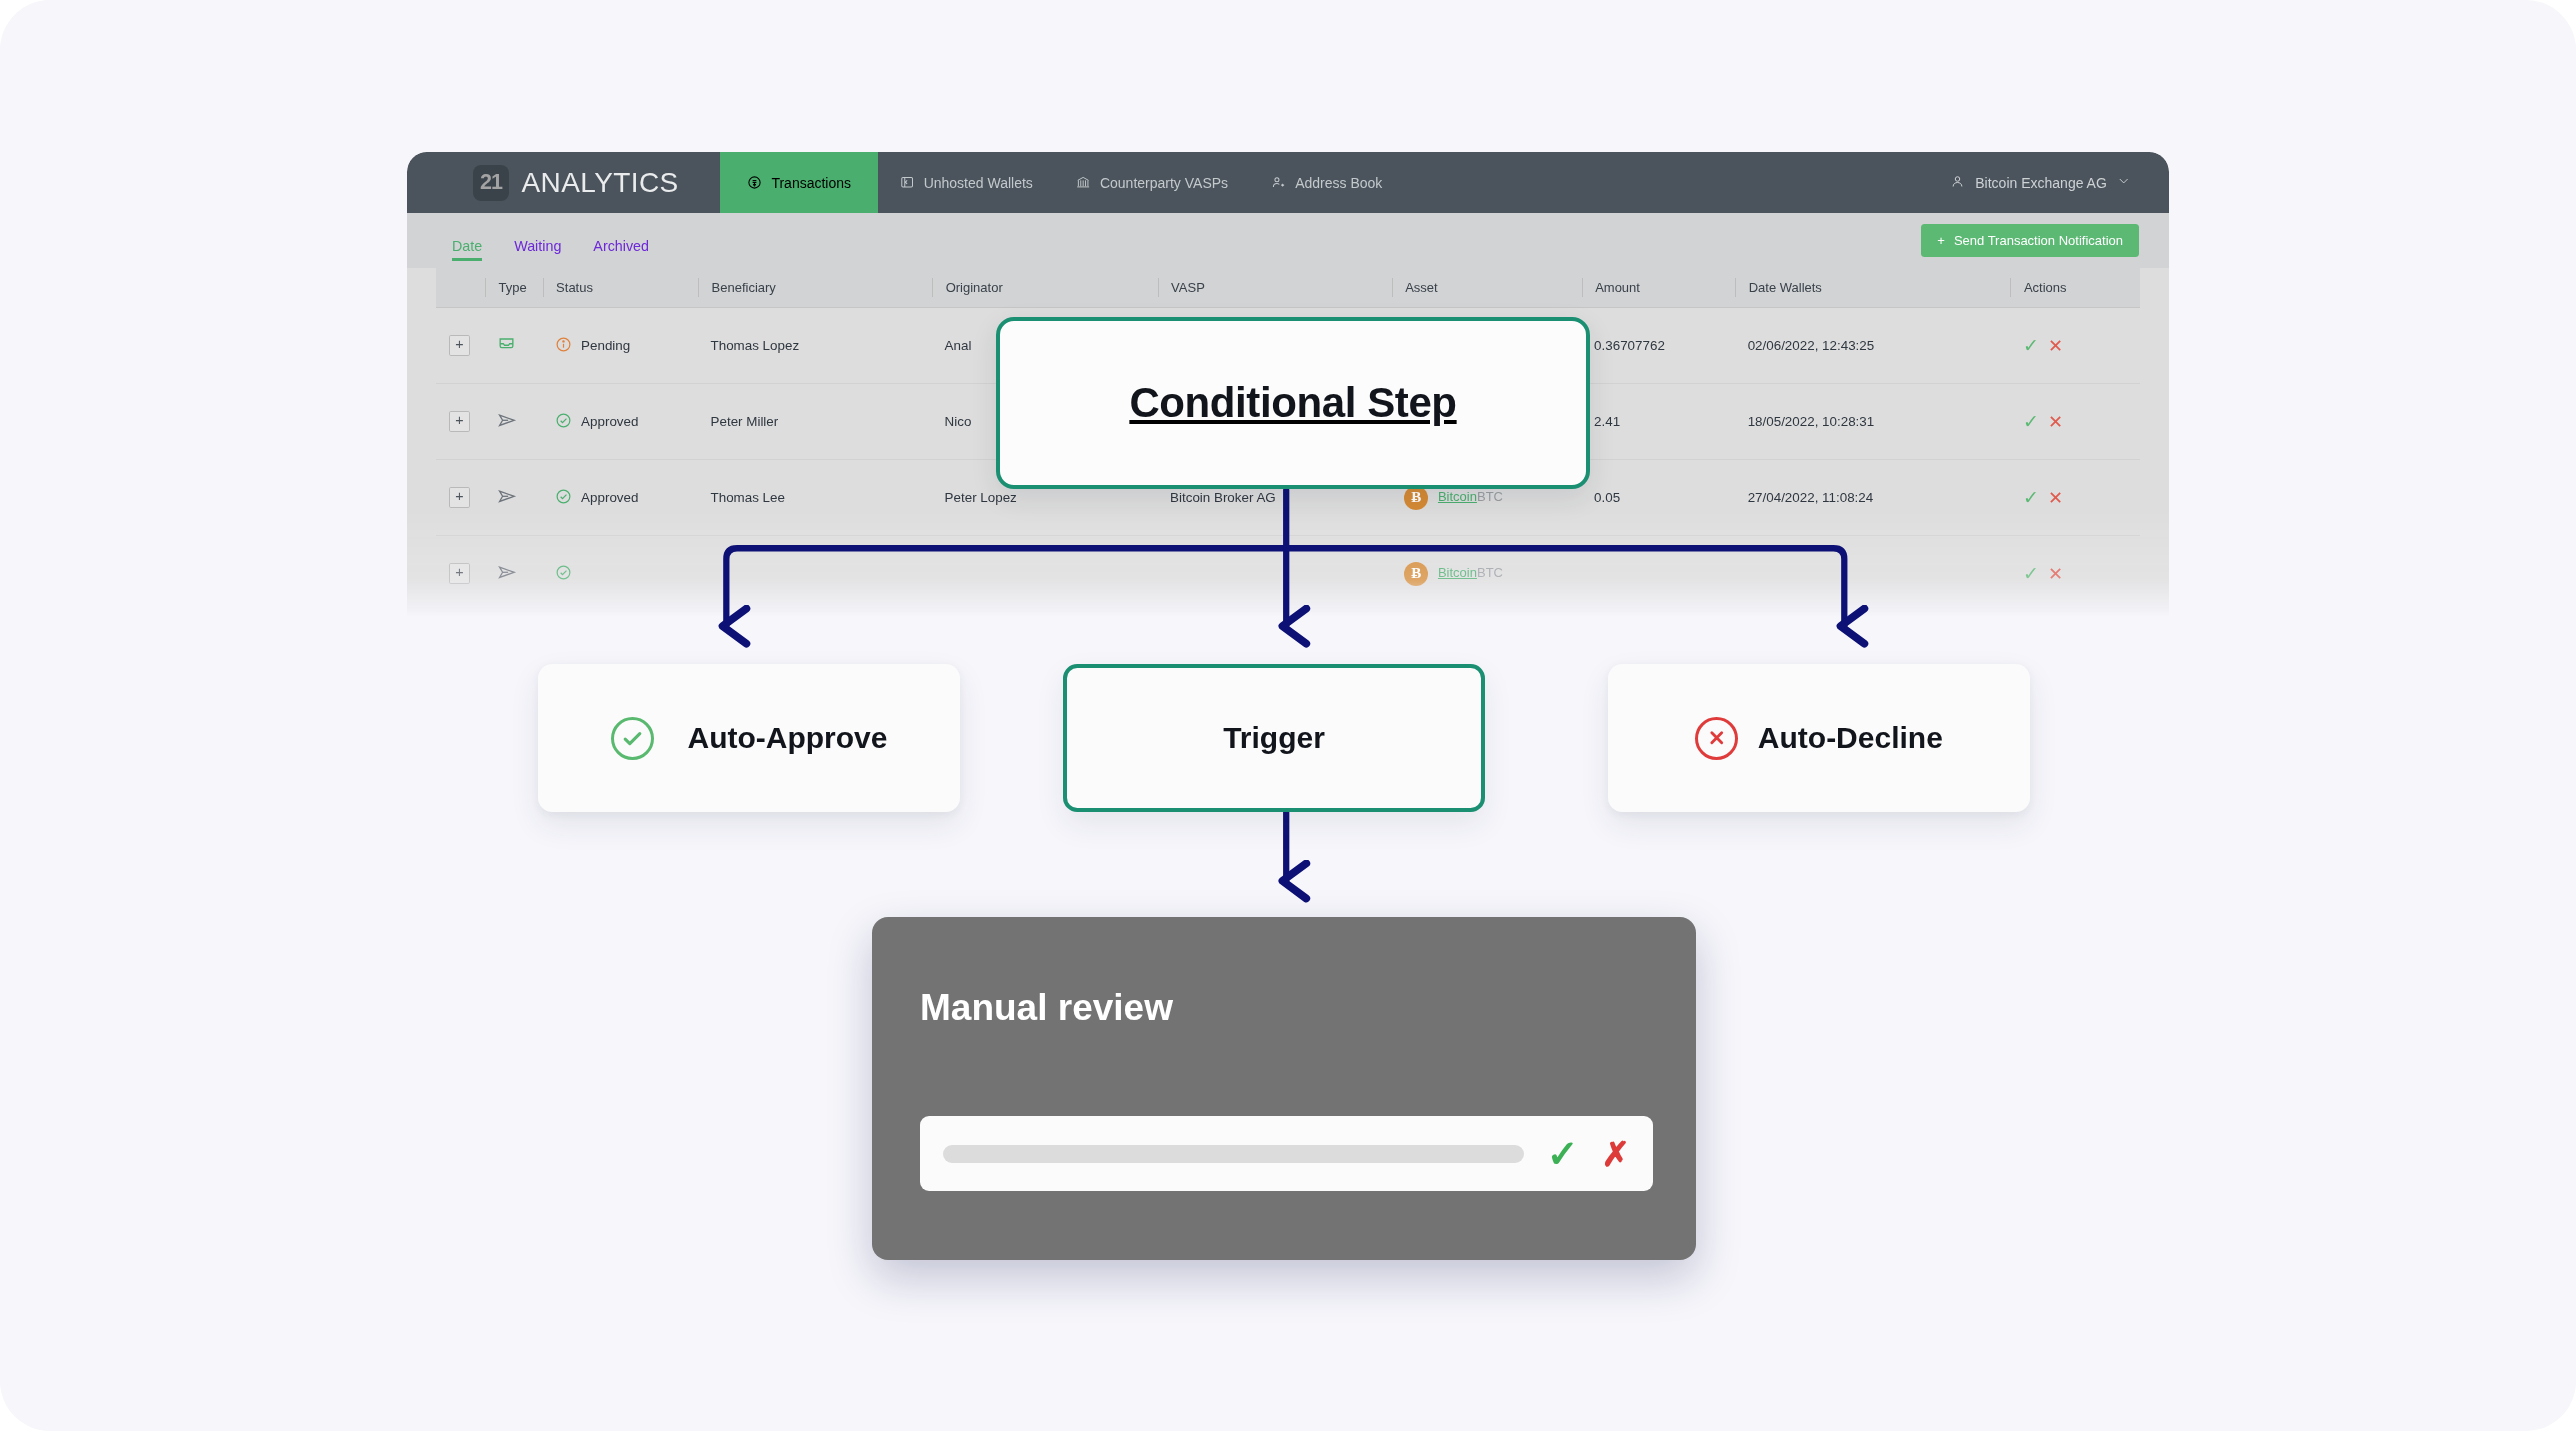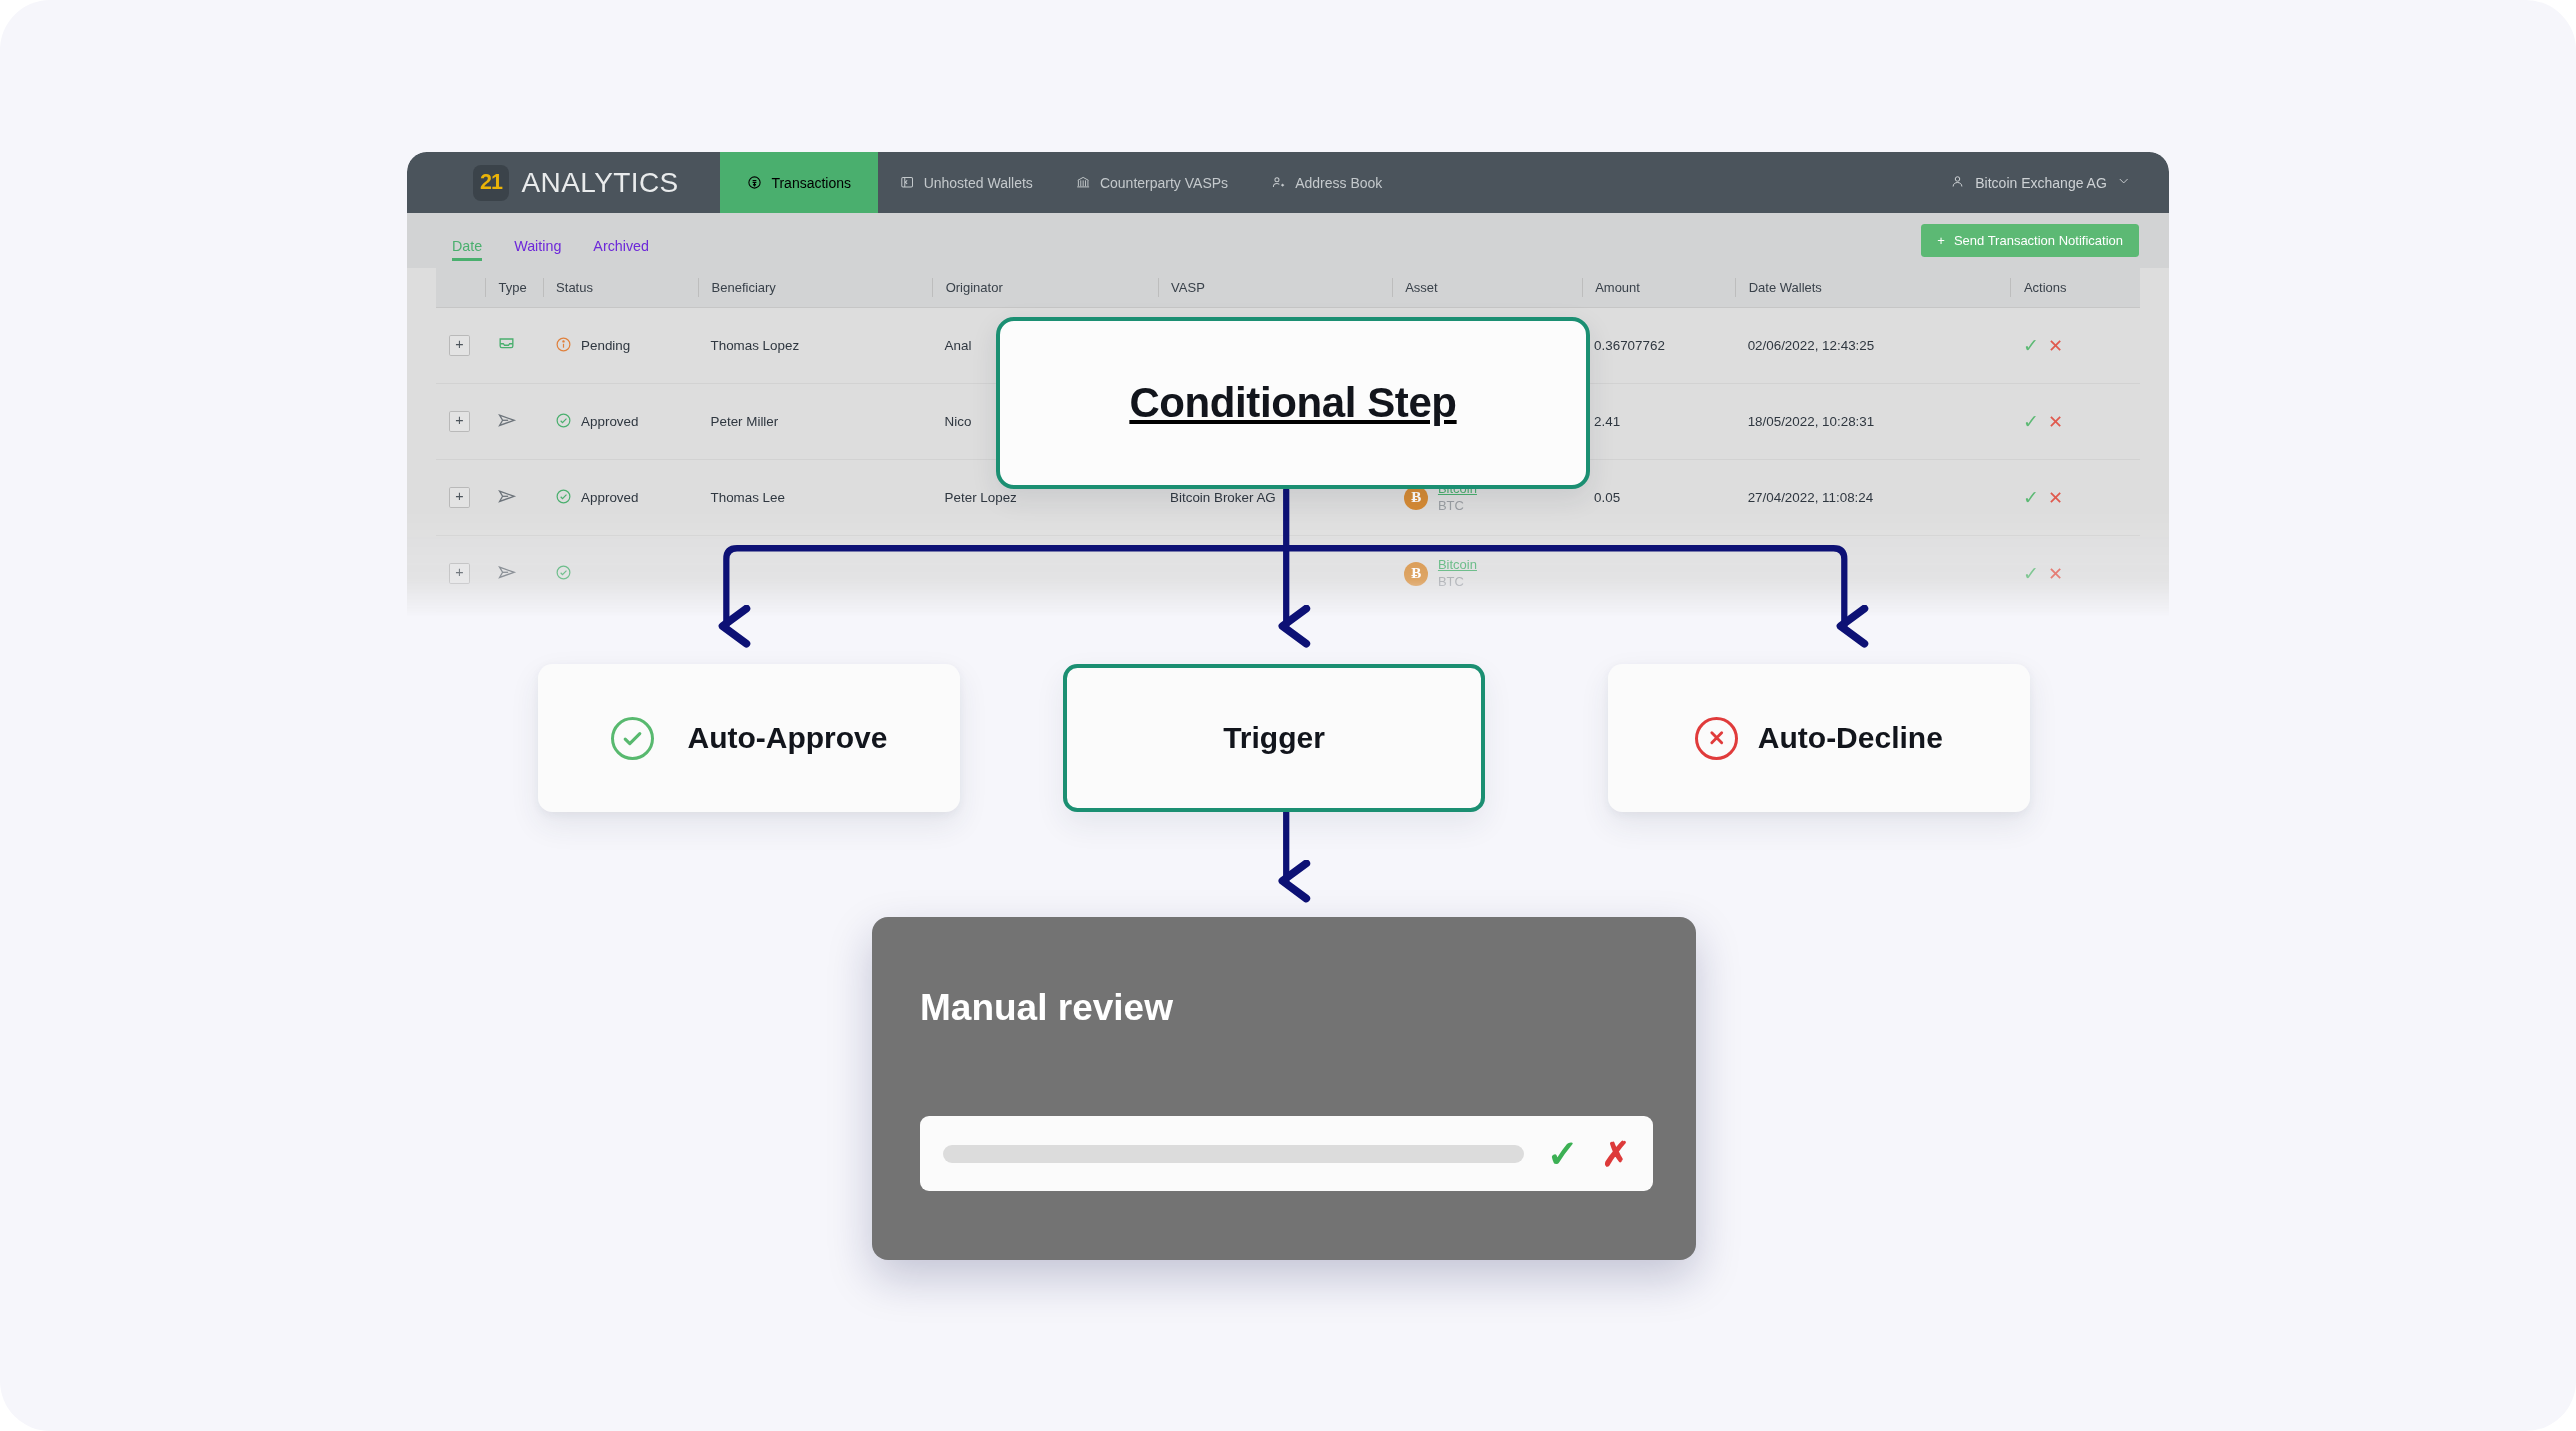--- a/index.html
+++ b/index.html
@@ -54,21 +54,21 @@
     padding-left: 66px;
     padding-right: 41px;
     gap: 12.5px;
   }
   .brand-badge {
     width: 36px; height: 36px;
     border-radius: 8px;
     background: #3b434a;
     display: flex; align-items: center; justify-content: center;
     font-size: 21.5px; font-weight: 700;
-    color: #eab308;
+    color: #a3a3a3;
     letter-spacing: -0.9px;
   }
   .brand-text {
     color: #e9ebec;
     font-size: 28px;
     font-weight: 400;
     letter-spacing: 0.4px;
   }
   .navitem {
     display: flex;
@@ -197,21 +197,21 @@
   .asset-cell { flex-direction: row; gap: 9.8px; }
   .btc-coin {
     width: 24px; height: 24px; border-radius: 50%;
     background: #d58a34;
     color: #fff;
     font-size: 15px;
     font-weight: 700;
     display: flex; align-items: center; justify-content: center;
     font-family: "Liberation Serif", serif;
   }
-  .asset-txt { display: flex; flex-direction: column; line-height: 1.25; }
+  .asset-txt { display: flex; flex-direction: row; line-height: 1.25; align-items: center; }
   .asset-name { color: #4aaf6e; font-size: 13px; text-decoration: underline; }
   .asset-sym  { color: #9a9ea2; font-size: 13px; }
   .act-ok { color: #5cb974; font-size: 19px; }
   .act-no { color: #e05a4e; font-size: 18px; }
 
   
   #flow {
     position: absolute;
     left: 0; top: 0;
     width: 2576px; height: 1431px;

